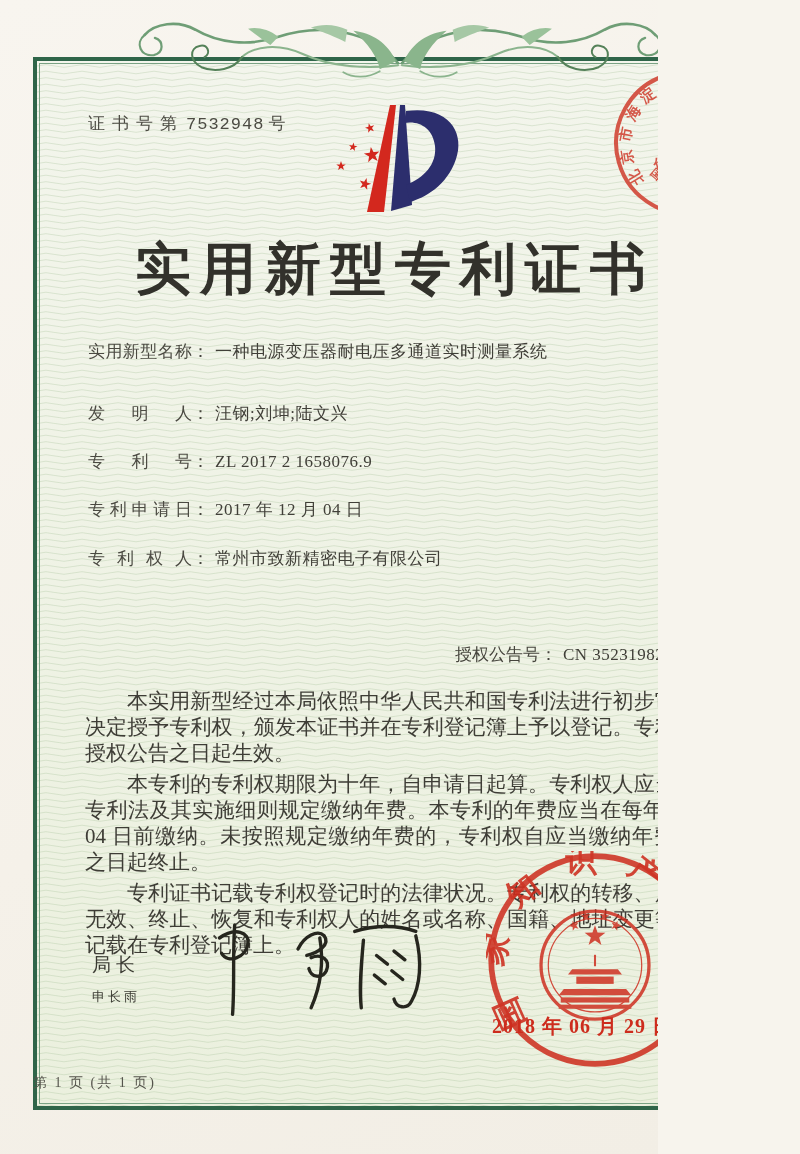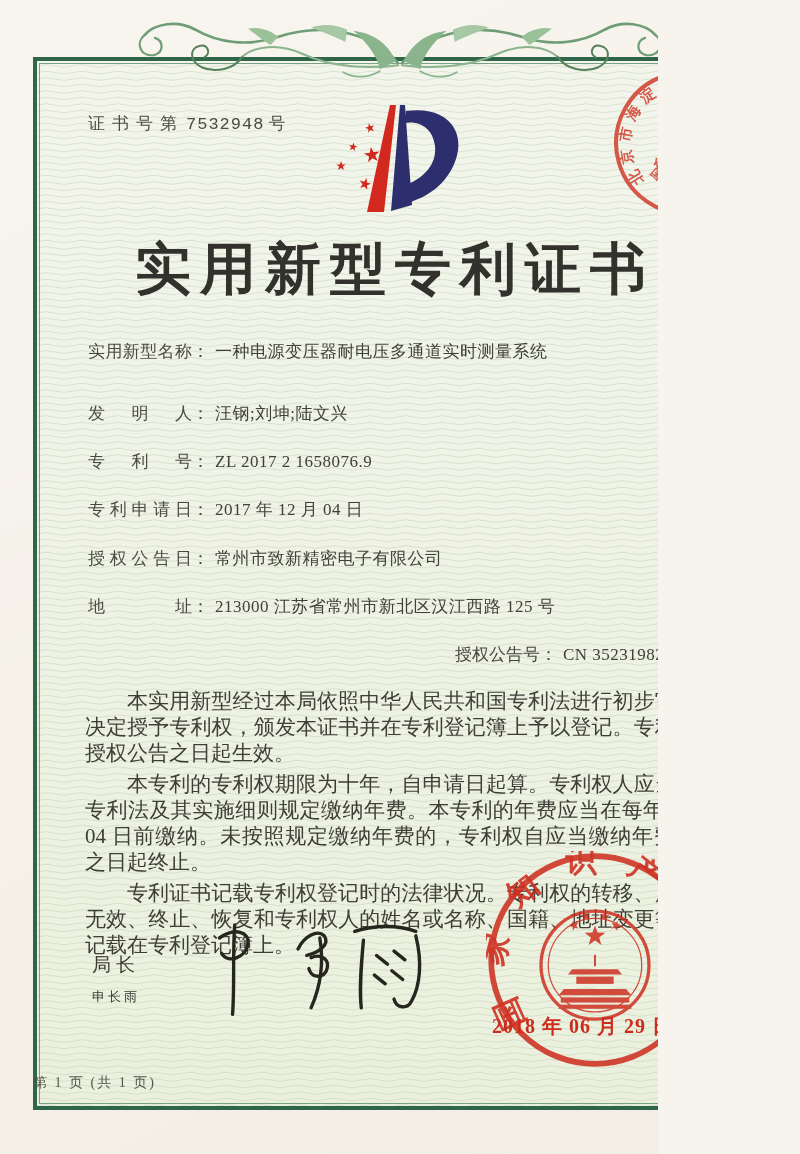--- a/index.html
+++ b/index.html
@@ -109,24 +109,21 @@
   <div class="frow" style="top:402px">
     <span class="flabel">发明人</span><span class="fcolon">：</span><span class="fval">汪钢;刘坤;陆文兴</span>
   </div>
   <div class="frow" style="top:450px">
     <span class="flabel">专利号</span><span class="fcolon">：</span><span class="fval">ZL 2017 2 1658076.9</span>
   </div>
   <div class="frow" style="top:498px">
     <span class="flabel">专利申请日</span><span class="fcolon">：</span><span class="fval">2017 年 12 月 04 日</span>
   </div>
   <div class="frow" style="top:547px">
-    <span class="flabel">授权公告日</span><span class="fcolon">：</span><span class="fval">常州市致新精密电子有限公司</span>
-  </div>
-  <div class="frow" style="top:595px">
-    <span class="flabel">地址</span><span class="fcolon">：</span><span class="fval">213000 江苏省常州市新北区汉江西路 125 号</span>
+    <span class="flabel">专利权人</span><span class="fcolon">：</span><span class="fval">常州市致新精密电子有限公司</span>
   </div>
   <div class="grantrow" style="top:643px">
     <span>授权公告号</span><span class="fcolon">：</span><span class="fval">CN 352319829 U</span>
   </div>
 
   <div class="paras">
     <p>本实用新型经过本局依照中华人民共和国专利法进行初步审查，决定授予专利权，颁发本证书并在专利登记簿上予以登记。专利权自授权公告之日起生效。</p>
     <p>本专利的专利权期限为十年，自申请日起算。专利权人应当依照专利法及其实施细则规定缴纳年费。本专利的年费应当在每年 12 月 04 日前缴纳。未按照规定缴纳年费的，专利权自应当缴纳年费期满之日起终止。</p>
     <p>专利证书记载专利权登记时的法律状况。专利权的转移、质押、无效、终止、恢复和专利权人的姓名或名称、国籍、地址变更等事项记载在专利登记簿上。</p>
   </div>

